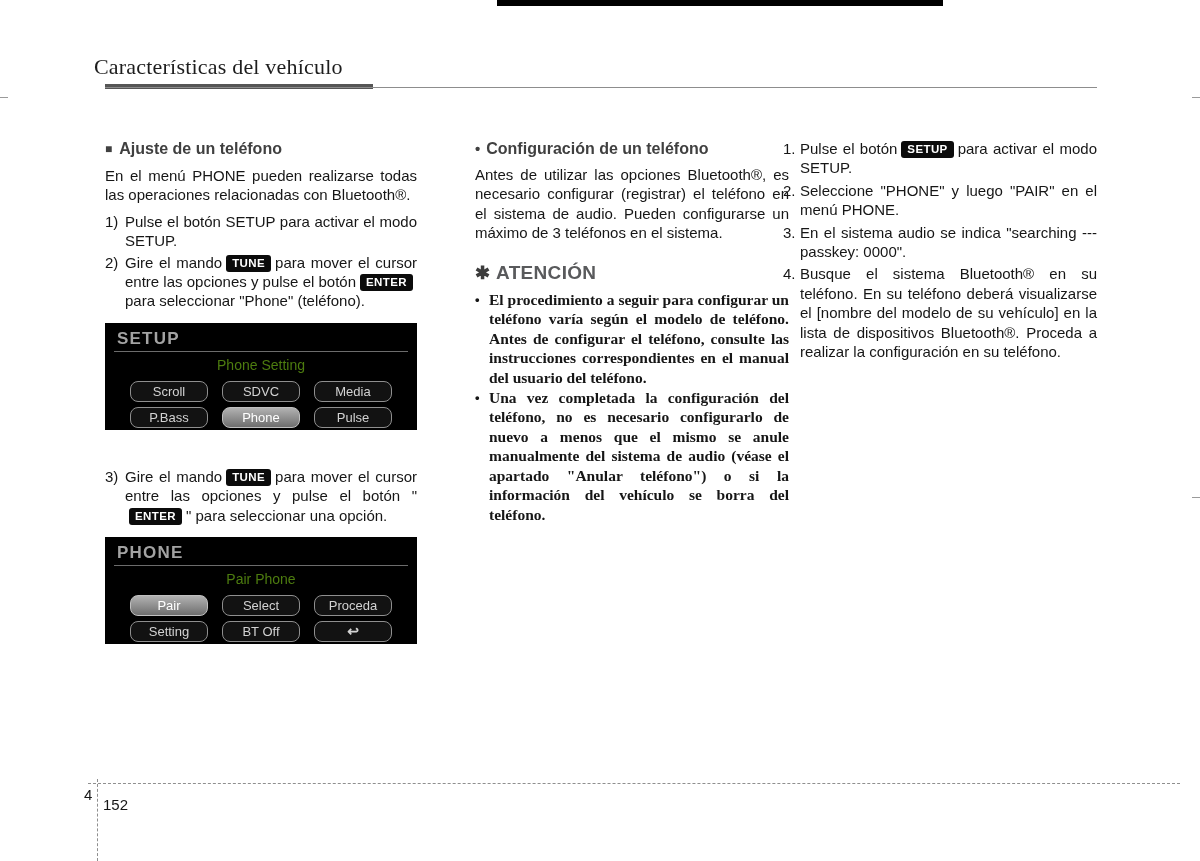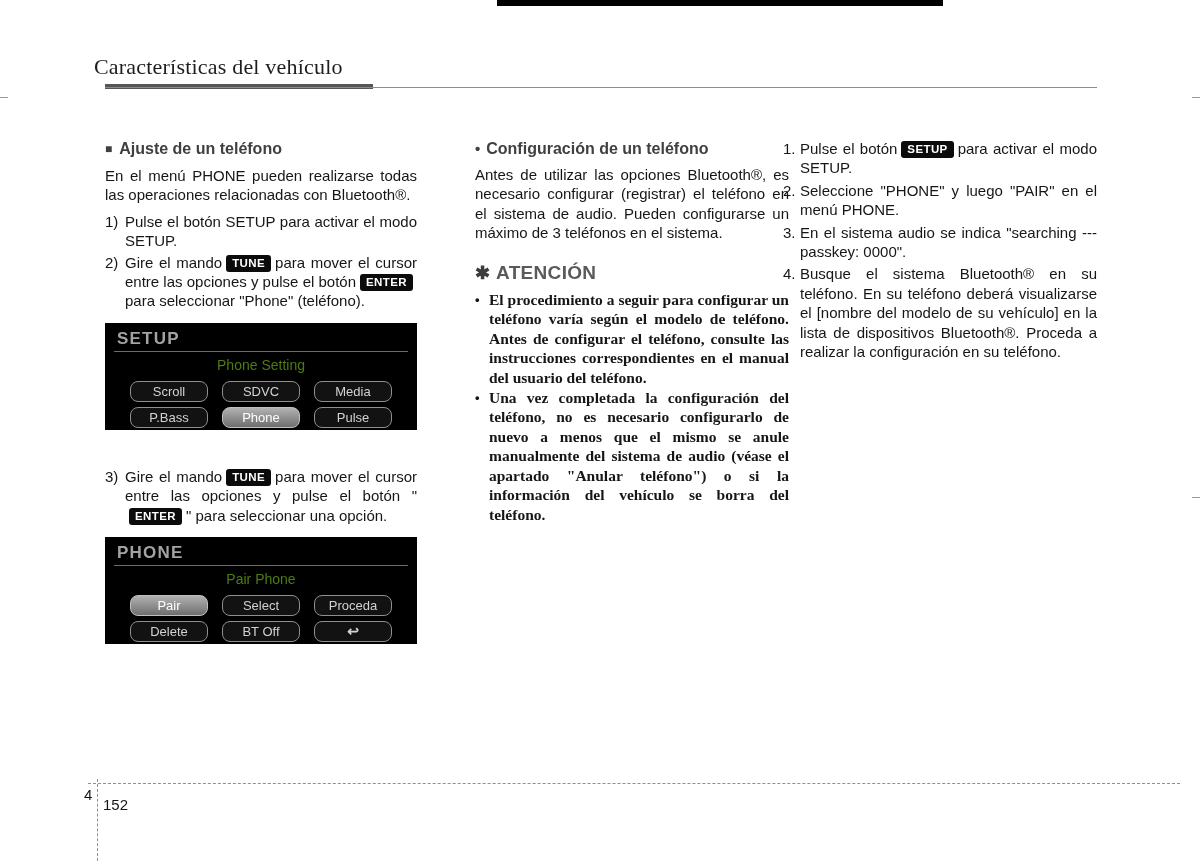--- a/index.html
+++ b/index.html
@@ -122,21 +122,21 @@
     <span class="num">3)</span><span>Gire el mando</span><span class="badge">TUNE</span><span>para mover el cursor entre las opciones y pulse el botón "</span><span class="badge">ENTER</span><span>" para seleccionar una opción.</span>
   </div>
 
   <div class="screen">
     <div class="screen-title">PHONE</div>
     <div class="screen-subtitle">Pair Phone</div>
     <div class="screen-grid">
       <div class="skey hl">Pair</div>
       <div class="skey">Select</div>
       <div class="skey">Proceda</div>
-      <div class="skey">Delete</div>
+      <div class="skey">Setting</div>
       <div class="skey">BT Off</div>
       <div class="skey ret">↩</div>
     </div>
   </div>
 </div>
 
 <div class="col" id="col2">
   <h2 class="sec"><span class="marker-dot">•</span><span>Configuración de un teléfono</span></h2>
 
   <p class="para">Antes de utilizar las opciones Bluetooth®, es necesario configurar (registrar) el teléfono en el sistema de audio. Pueden configurarse un máximo de 3 teléfonos en el sistema.</p>

